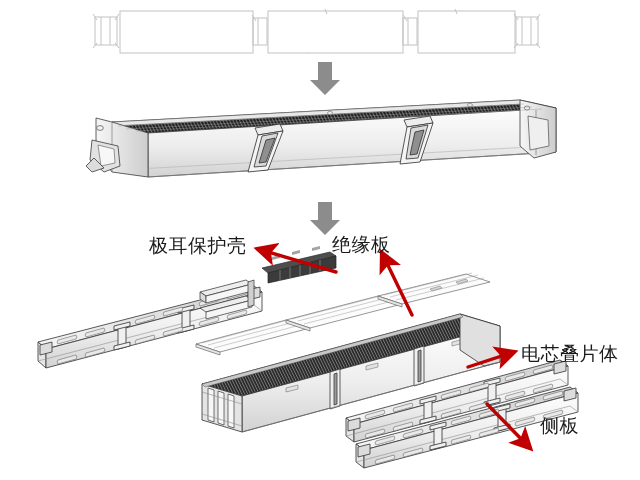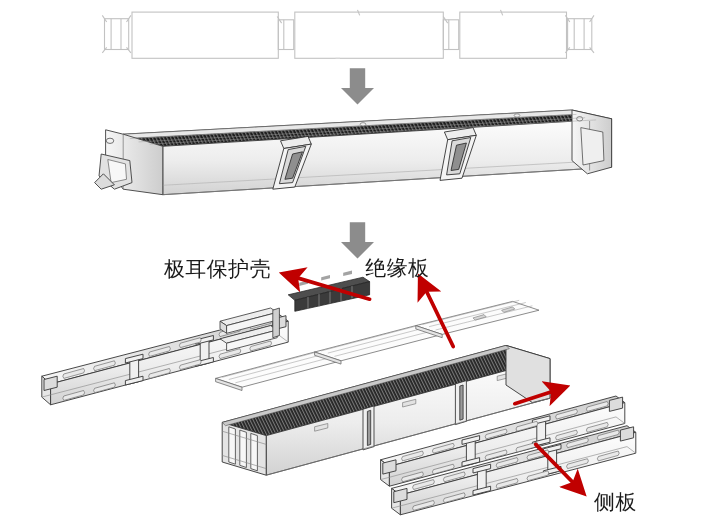--- a/index.html
+++ b/index.html
@@ -15,21 +15,21 @@
     font-family:"DejaVu Sans","Liberation Sans",sans-serif;
     font-size:19px;
     line-height:1;
     color:#1a1a1a;
     white-space:nowrap;
     letter-spacing:0.5px;
   }
   #lbl-tab   {left:149px; top:236px;}
   #lbl-insul {left:332px; top:235px;}
   #lbl-stack {left:521px; top:344px;}
-  #lbl-side  {left:540px; top:448px;}
+  #lbl-side  {left:540px; top:416px;}
 </style>
 </head>
 <body>
 
 <div id="stage">
 
   <svg class="layer" viewBox="0 0 640 480">
     <defs>
       <marker id="redhead" markerWidth="7" markerHeight="7" refX="5.6" refY="3.5" orient="auto">
         <path d="M0,0 L7,3.5 L0,7 L1.6,3.5 Z" fill="#c00000"></path>
@@ -348,16 +348,17 @@
       <line x1="412" y1="315" x2="382" y2="253" marker-end="url(#redhead)"></line>
       <line x1="468" y1="367" x2="514" y2="352" marker-end="url(#redhead)"></line>
       <line x1="487" y1="404" x2="530" y2="448" marker-end="url(#redhead)"></line>
     </g>
   </svg>
 
   <div class="lbl" id="lbl-tab">极耳保护壳</div>
 
   <div class="lbl" id="lbl-insul">绝缘板</div>
 
+  <div class="lbl" id="lbl-stack">电芯叠片体</div>
 
   <div class="lbl" id="lbl-side">侧板</div>
 
 </div>
 
 </body></html>

